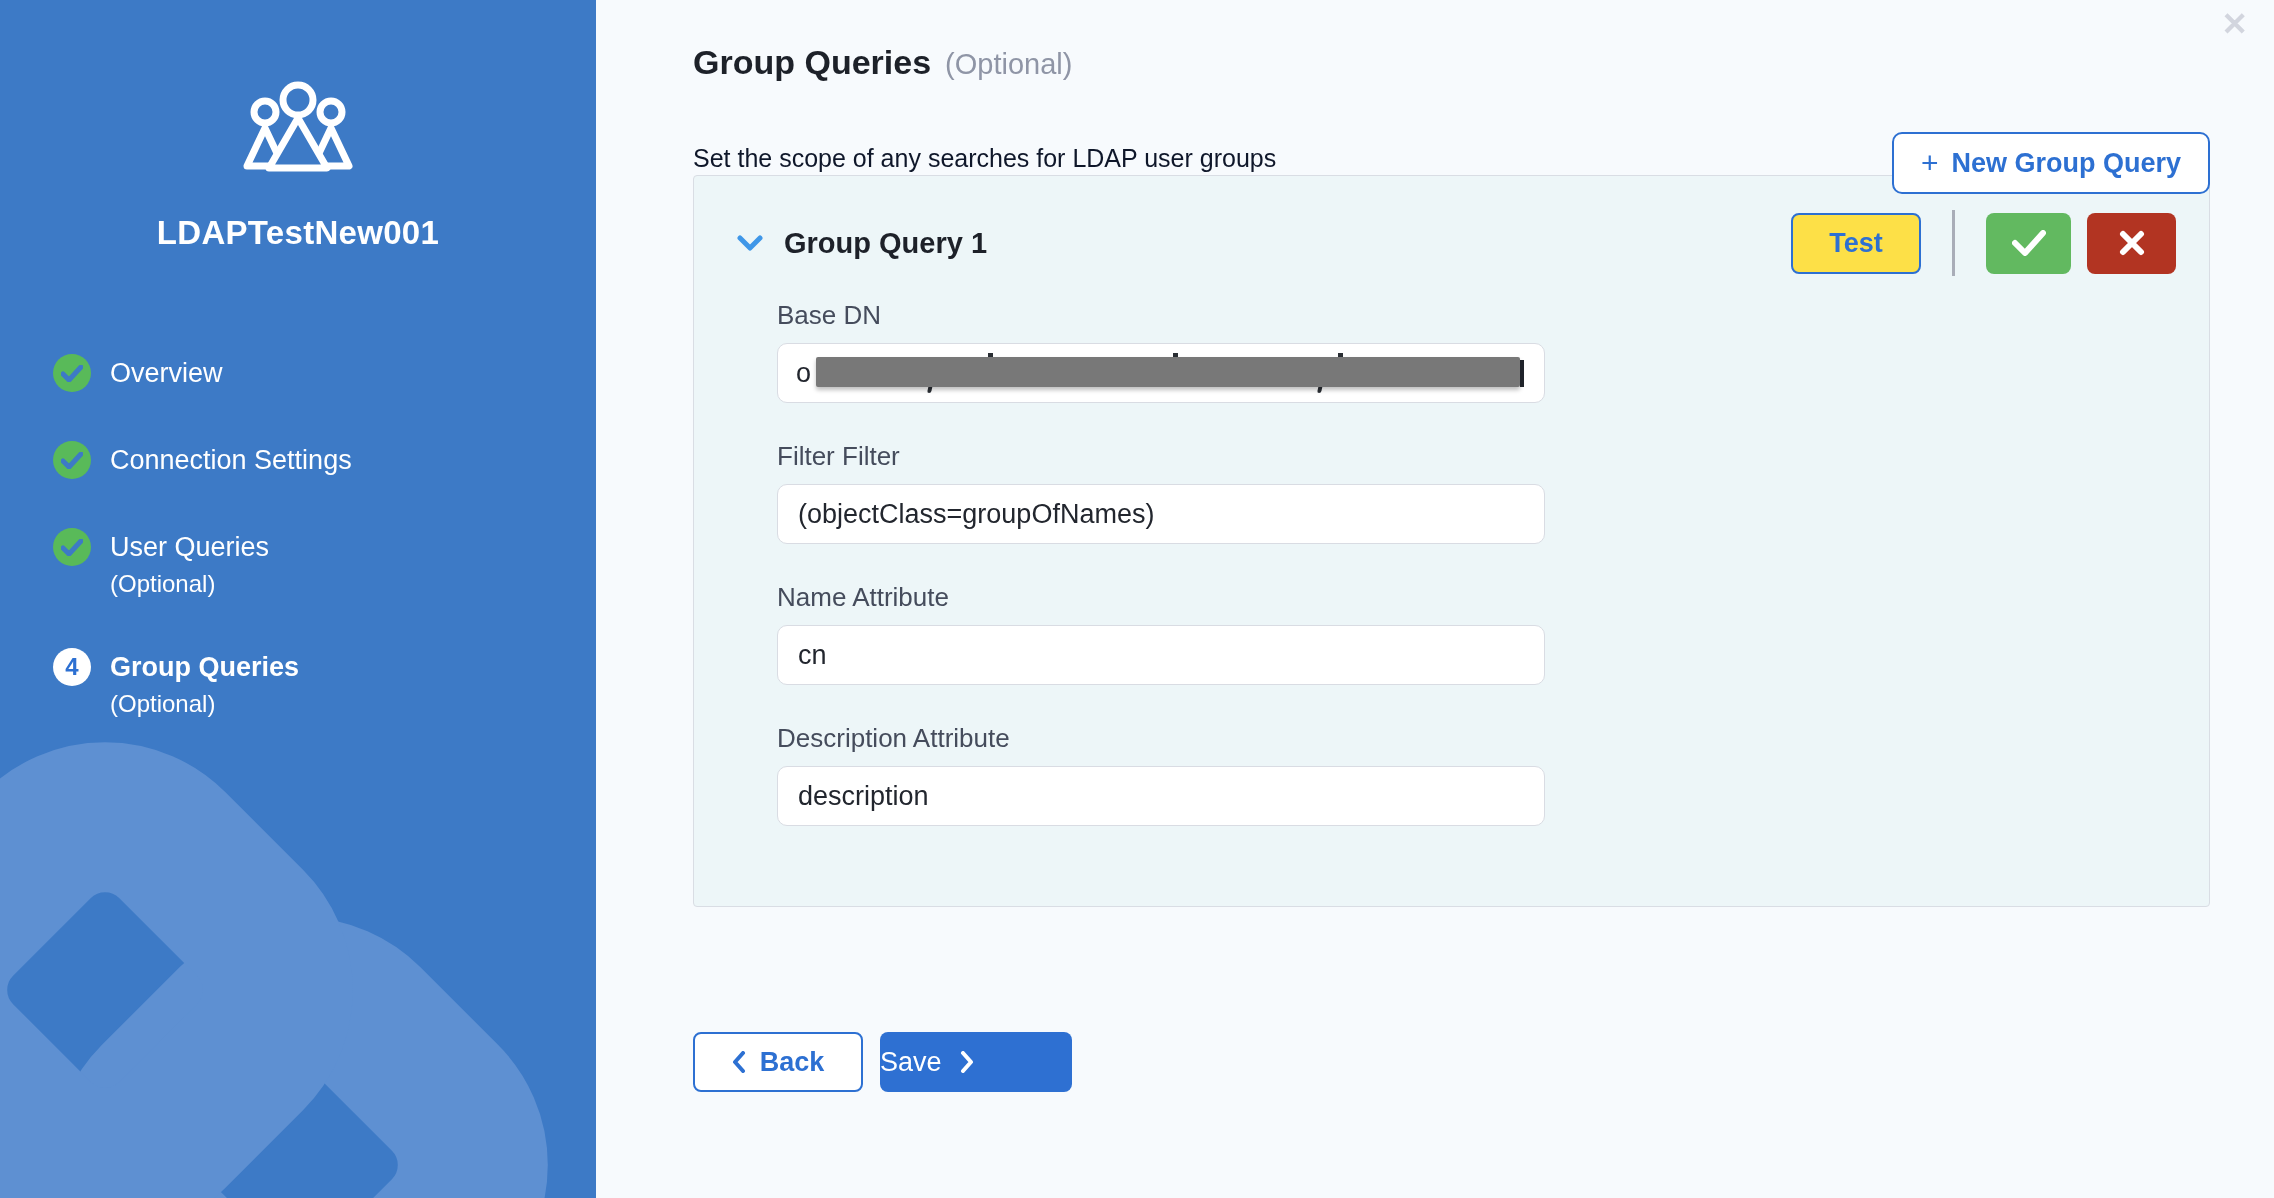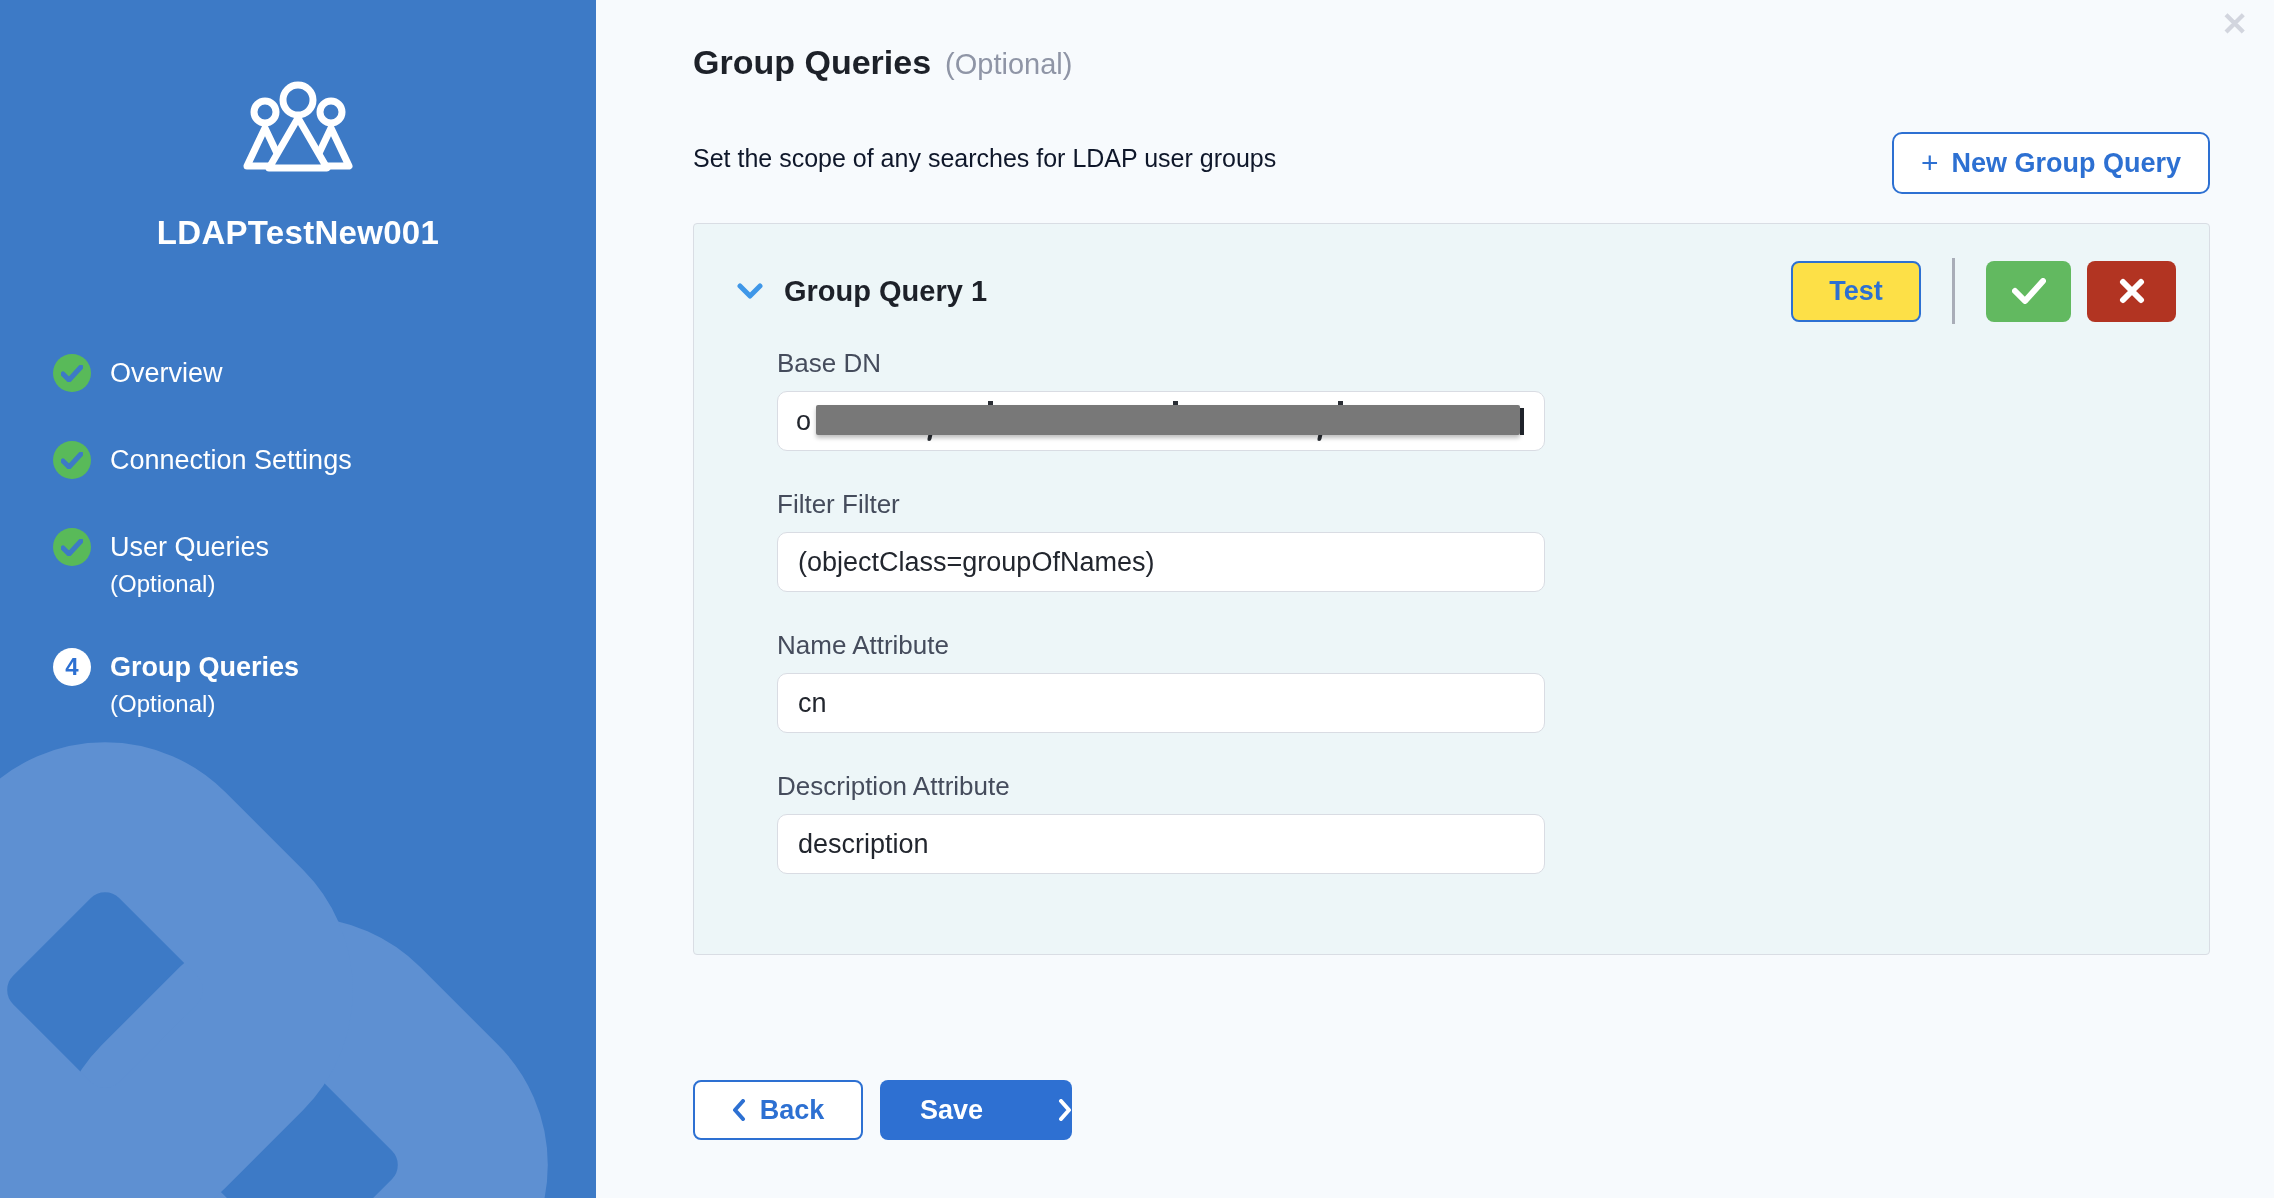--- a/index.html
+++ b/index.html
@@ -46,21 +46,21 @@
   .new-group-btn {
     position:absolute; top:132px; right:64px; height:62px; padding:0 27px;
     background:#ffffff; border:2px solid #2d70d2; border-radius:10px;
     color:#2d70d2; font-size:27px; font-weight:700;
     display:flex; align-items:center; cursor:pointer;
   }
   .plus-glyph { font-size:30px; font-weight:400; margin-right:13px; line-height:1; }
 
   
   .card {
-    margin-top:48px; width:1517px; height:732px;
+    width:1517px; height:732px;
     background:#edf6f8; border:1.5px solid #d9dde4; border-radius:4px;
   }
   .card-header { display:flex; align-items:center; padding:34px 33px 0 43px; }
   .collapse-btn { display:flex; align-items:center; margin-right:21px; cursor:pointer; }
   .card-title { font-size:29px; font-weight:700; color:#1d2129; }
   .card-controls { margin-left:auto; display:flex; align-items:center; }
   .test-btn {
     width:130px; height:61px; background:#fde047; border:2px solid #2d70d2;
     border-radius:8px; color:#2d70d2; font-size:27px; font-weight:700;
     display:flex; align-items:center; justify-content:center; cursor:pointer;
@@ -97,22 +97,22 @@
   
   .footer { display:flex; margin-top:125px; }
   .back-btn {
     width:170px; height:60px; background:#ffffff; border:2px solid #2d70d2;
     border-radius:8px; color:#2d70d2; font-size:27px; font-weight:700;
     display:flex; align-items:center; justify-content:center; cursor:pointer;
   }
   .back-btn svg { margin-right:14px; }
   .save-btn {
     width:192px; height:60px; margin-left:17px; background:#2e70d2; border:none;
-    border-radius:8px; color:#ffffff; font-size:27px; font-weight:700;
-    display:flex; align-items:center; justify-content:space-between; cursor:pointer;padding-left:40px;
+    border-radius:8px; color:#ffffff; font-size:27px; font-weight:400;
+    display:flex; align-items:center; justify-content:flex-start; cursor:pointer;
   }
   .save-btn svg { margin-left:18px; }
 </style>
 </head>
 <body>
 
 <div class="app">
 
   <div class="sidebar">
     <svg class="watermark" width="900" height="900" viewBox="0 0 900 900">

